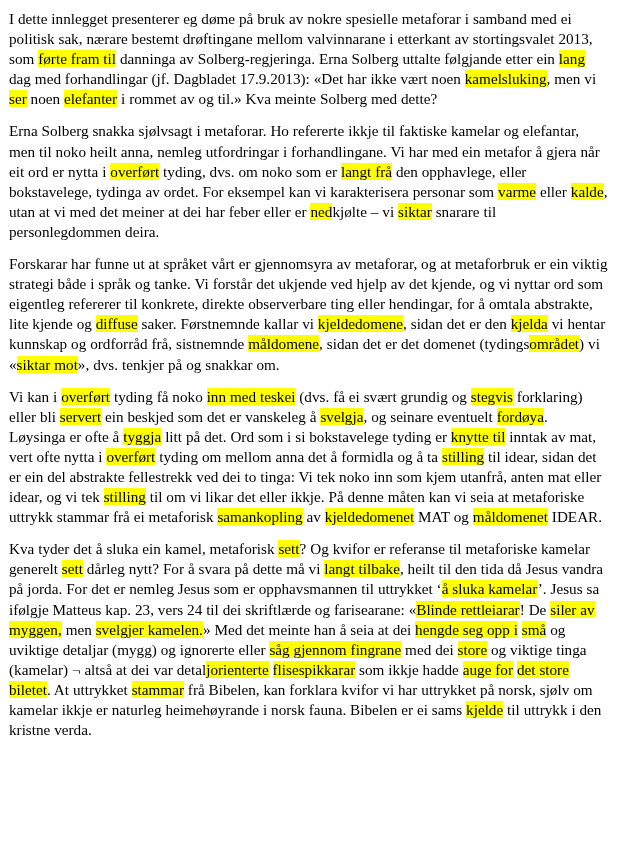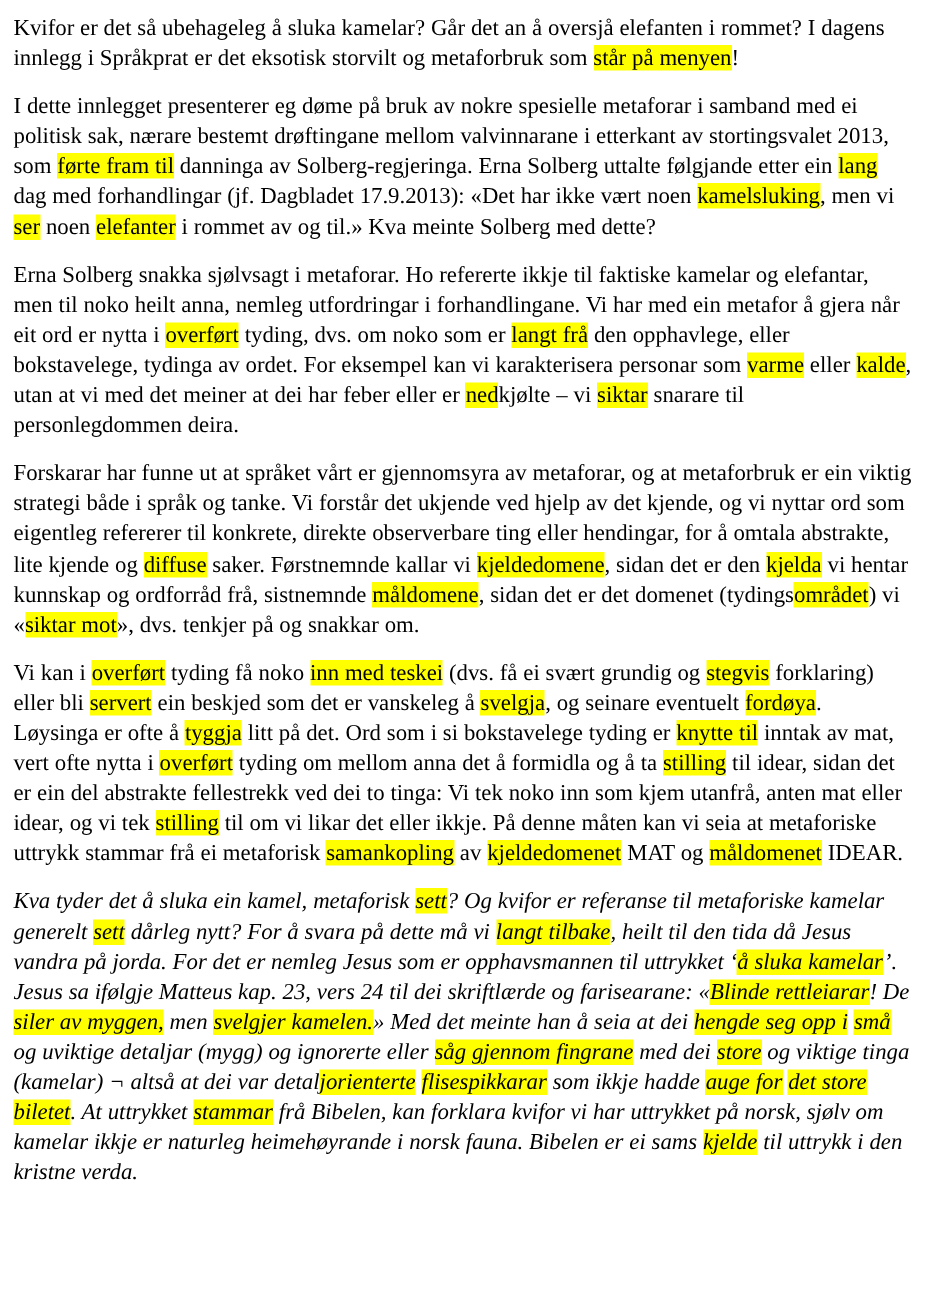--- a/index.html
+++ b/index.html
@@ -24,32 +24,30 @@
     margin: 0 0 12px 0;
     font-size: 15.2px;
     line-height: 20.1px;
     text-align: left;
     word-spacing: 0.1px;
     letter-spacing: 0px;
     color: #000000;
   }
   p.para:last-child {
     margin-bottom: 0;
-    font-style: italic;
   }
   span.hl {
     background-color: #ffff00;
   }
   span.plain {
     background-color: transparent;
   }
 </style>
 </head>
 <body>
 
 <article id="article">
-    <p class="para"><span class="plain">Kvifor er det så ubehageleg å sluka kamelar? Går det an å oversjå elefanten i rommet? I dagens innlegg i Språkprat er det eksotisk storvilt og metaforbruk som </span><span class="hl">står på menyen</span><span class="plain">!</span></p>
     <p class="para"><span class="plain">I dette innlegget presenterer eg døme på bruk av nokre spesielle metaforar i samband med ei politisk sak, nærare bestemt drøftingane mellom valvinnarane i etterkant av stortingsvalet 2013, som </span><span class="hl">førte fram til</span><span class="plain"> danninga av Solberg-regjeringa. Erna Solberg uttalte følgjande etter ein </span><span class="hl">lang</span><span class="plain"> dag med forhandlingar (jf. Dagbladet 17.9.2013): «Det har ikke vært noen </span><span class="hl">kamelsluking</span><span class="plain">, men vi </span><span class="hl">ser</span><span class="plain"> noen </span><span class="hl">elefanter</span><span class="plain"> i rommet av og til.» Kva meinte Solberg med dette?</span></p>
     <p class="para"><span class="plain">Erna Solberg snakka sjølvsagt i metaforar. Ho refererte ikkje til faktiske kamelar og elefantar, men til noko heilt anna, nemleg utfordringar i forhandlingane. Vi har med ein metafor å gjera når eit ord er nytta i </span><span class="hl">overført</span><span class="plain"> tyding, dvs. om noko som er </span><span class="hl">langt frå</span><span class="plain"> den opphavlege, eller bokstavelege, tydinga av ordet. For eksempel kan vi karakterisera personar som </span><span class="hl">varme</span><span class="plain"> eller </span><span class="hl">kalde</span><span class="plain">, utan at vi med det meiner at dei har feber eller er </span><span class="hl">ned</span><span class="plain">kjølte – vi </span><span class="hl">siktar</span><span class="plain"> snarare til personlegdommen deira.</span></p>
     <p class="para"><span class="plain">Forskarar har funne ut at språket vårt er gjennomsyra av metaforar, og at metaforbruk er ein viktig strategi både i språk og tanke. Vi forstår det ukjende ved hjelp av det kjende, og vi nyttar ord som eigentleg refererer til konkrete, direkte observerbare ting eller hendingar, for å omtala abstrakte, lite kjende og </span><span class="hl">diffuse</span><span class="plain"> saker. Førstnemnde kallar vi </span><span class="hl">kjeldedomene</span><span class="plain">, sidan det er den </span><span class="hl">kjelda</span><span class="plain"> vi hentar kunnskap og ordforråd frå, sistnemnde </span><span class="hl">måldomene</span><span class="plain">, sidan det er det domenet (tydings</span><span class="hl">området</span><span class="plain">) vi «</span><span class="hl">siktar mot</span><span class="plain">», dvs. tenkjer på og snakkar om.</span></p>
     <p class="para"><span class="plain">Vi kan i </span><span class="hl">overført</span><span class="plain"> tyding få noko </span><span class="hl">inn med teskei</span><span class="plain"> (dvs. få ei svært grundig og </span><span class="hl">stegvis</span><span class="plain"> forklaring) eller bli </span><span class="hl">servert</span><span class="plain"> ein beskjed som det er vanskeleg å </span><span class="hl">svelgja</span><span class="plain">, og seinare eventuelt </span><span class="hl">fordøya</span><span class="plain">. Løysinga er ofte å </span><span class="hl">tyggja</span><span class="plain"> litt på det. Ord som i si bokstavelege tyding er </span><span class="hl">knytte til</span><span class="plain"> inntak av mat, vert ofte nytta i </span><span class="hl">overført</span><span class="plain"> tyding om mellom anna det å formidla og å ta </span><span class="hl">stilling</span><span class="plain"> til idear, sidan det er ein del abstrakte fellestrekk ved dei to tinga: Vi tek noko inn som kjem utanfrå, anten mat eller idear, og vi tek </span><span class="hl">stilling</span><span class="plain"> til om vi likar det eller ikkje. På denne måten kan vi seia at metaforiske uttrykk stammar frå ei metaforisk </span><span class="hl">samankopling</span><span class="plain"> av </span><span class="hl">kjeldedomenet</span><span class="plain"> MAT og </span><span class="hl">måldomenet</span><span class="plain"> IDEAR.</span></p>
     <p class="para"><span class="plain">Kva tyder det å sluka ein kamel, metaforisk </span><span class="hl">sett</span><span class="plain">? Og kvifor er referanse til metaforiske kamelar generelt </span><span class="hl">sett</span><span class="plain"> dårleg nytt? For å svara på dette må vi </span><span class="hl">langt tilbake</span><span class="plain">, heilt til den tida då Jesus vandra på jorda. For det er nemleg Jesus som er opphavsmannen til uttrykket ‘</span><span class="hl">å sluka kamelar</span><span class="plain">’. Jesus sa ifølgje Matteus kap. 23, vers 24 til dei skriftlærde og farisearane: «</span><span class="hl">Blinde rettleiarar</span><span class="plain">! De </span><span class="hl">siler av myggen,</span><span class="plain"> men </span><span class="hl">svelgjer kamelen.</span><span class="plain">» Med det meinte han å seia at dei </span><span class="hl">hengde seg opp i</span><span class="plain"> </span><span class="hl">små</span><span class="plain"> og uviktige detaljar (mygg) og ignorerte eller </span><span class="hl">såg gjennom fingrane</span><span class="plain"> med dei </span><span class="hl">store</span><span class="plain"> og viktige tinga (kamelar) ¬ altså at dei var detal</span><span class="hl">jorienterte</span><span class="plain"> </span><span class="hl">flisespikkarar</span><span class="plain"> som ikkje hadde </span><span class="hl">auge for</span><span class="plain"> </span><span class="hl">det store biletet</span><span class="plain">. At uttrykket </span><span class="hl">stammar</span><span class="plain"> frå Bibelen, kan forklara kvifor vi har uttrykket på norsk, sjølv om kamelar ikkje er naturleg heimehøyrande i norsk fauna. Bibelen er ei sams </span><span class="hl">kjelde</span><span class="plain"> til uttrykk i den kristne verda.</span></p>
   </article>
 
 </body></html>

